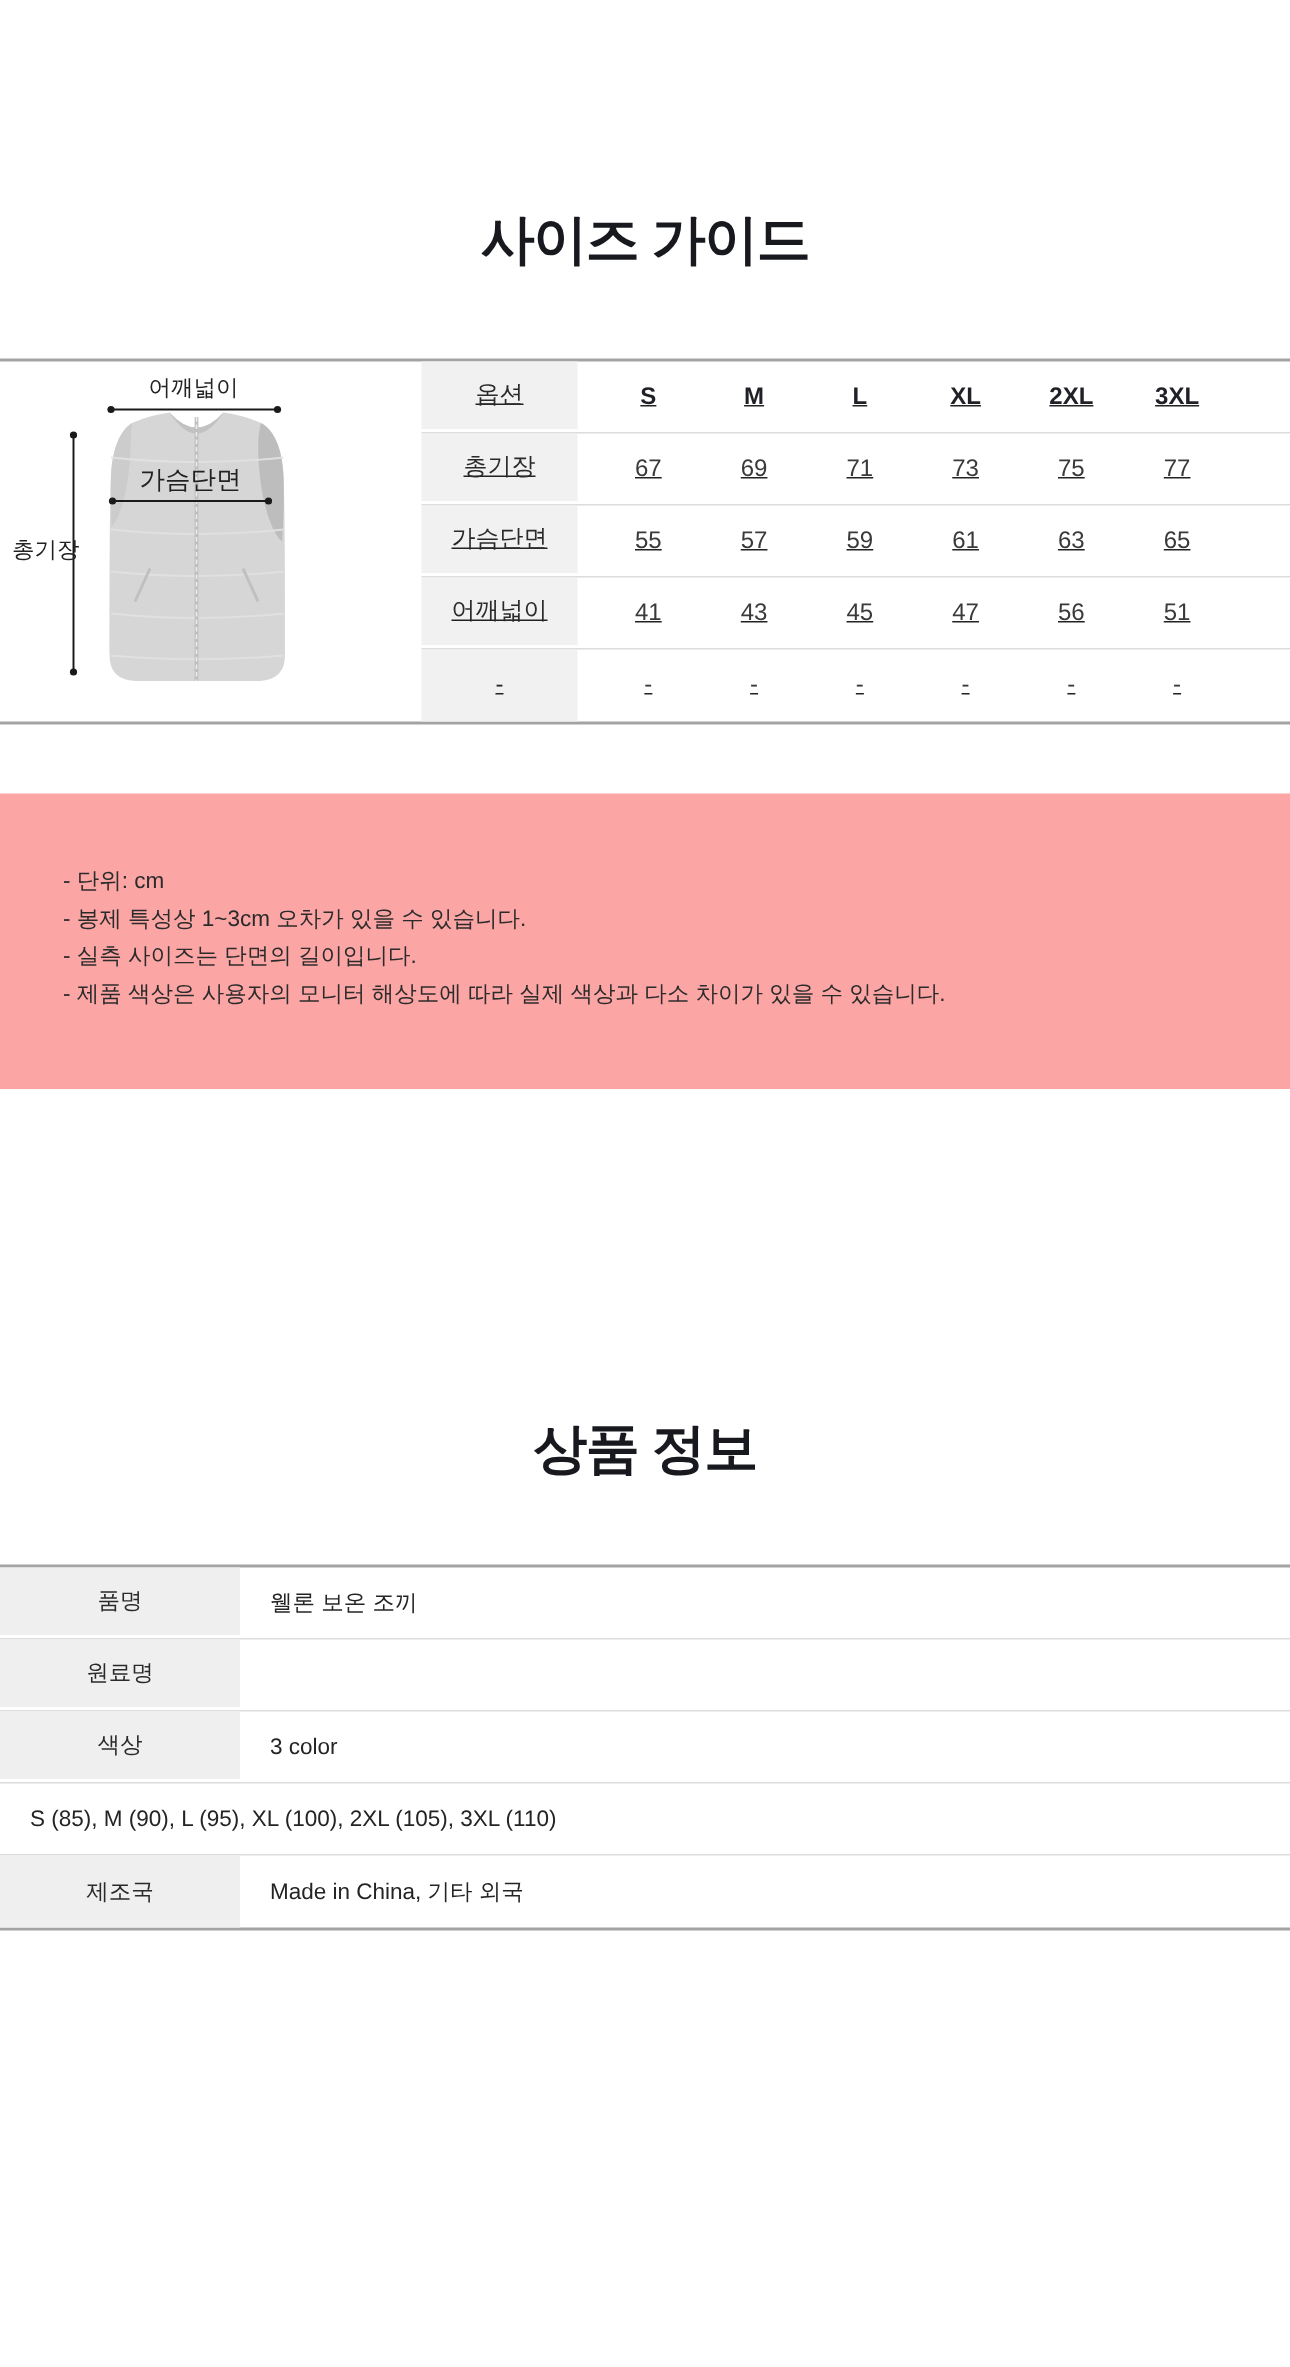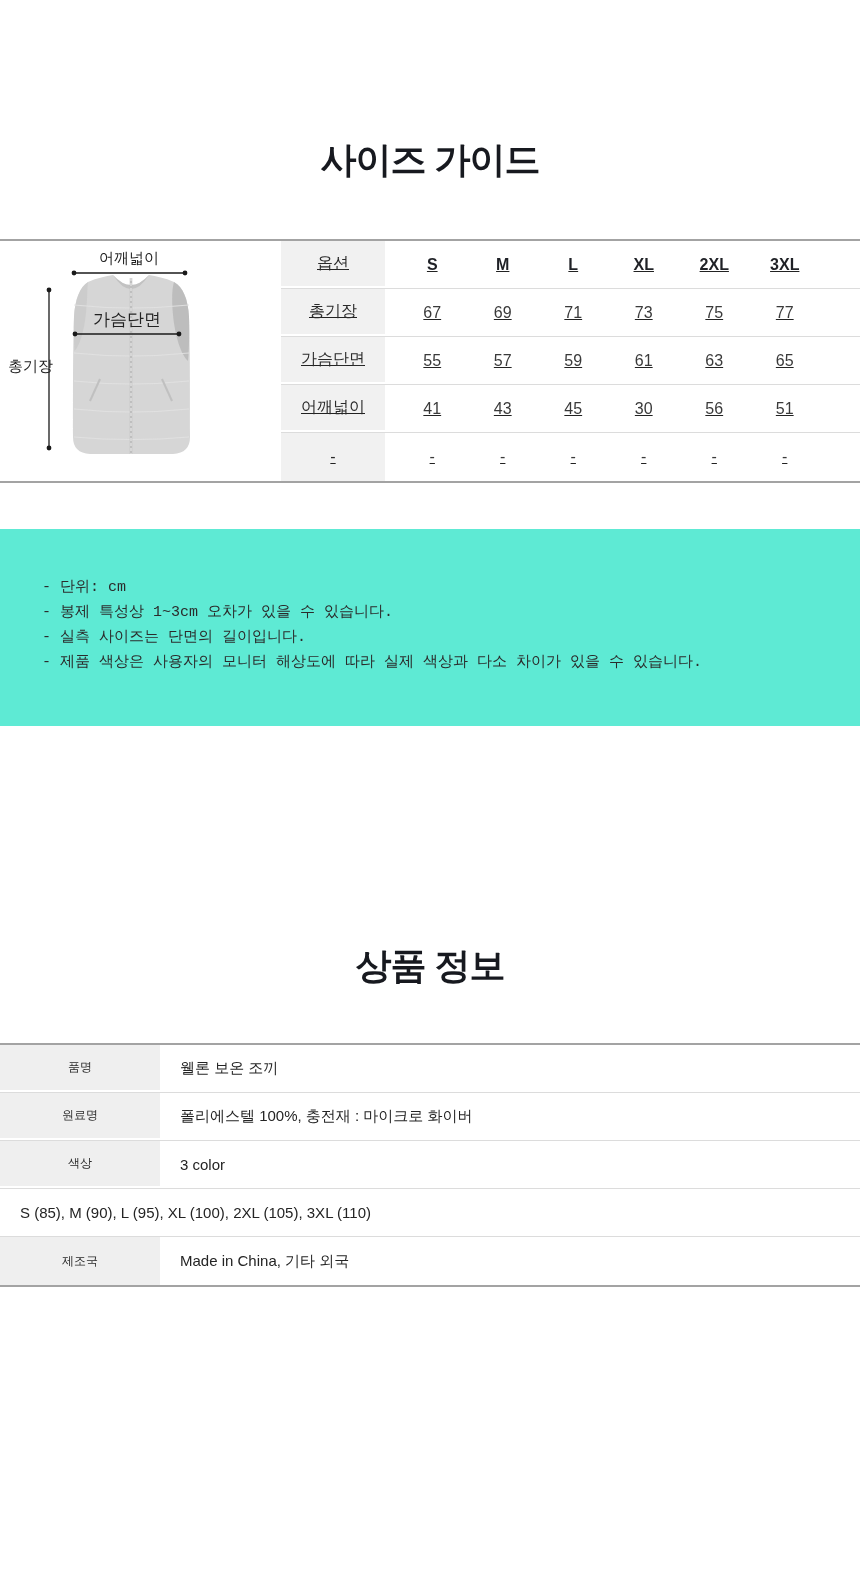--- a/index.html
+++ b/index.html
@@ -20,31 +20,31 @@
   .size-row{display:flex;height:48px;align-items:stretch;border-bottom:1px solid #dcdcdc;box-sizing:border-box;}
   .size-row:last-child{border-bottom:none;}
   .size-cell-label{width:104px;flex:none;background:#f1f1f1;display:flex;align-items:center;justify-content:center;
     font-size:16px;color:#2a2a2a;border-bottom:2px solid #fff;box-sizing:border-box;}
   .size-row:last-child .size-cell-label{border-bottom:none;}
   .size-cells{flex:1;display:flex;padding-left:12px;padding-right:40px;}
   .size-cell{flex:1;display:flex;align-items:center;justify-content:center;font-size:16px;color:#3a3a3a;}
   .size-row.header .size-cell{font-weight:700;color:#1f2126;}
 
   
-  .notes{position:absolute;top:529px;left:0;width:860px;height:197px;background:#5eead4;box-sizing:border-box;
-    padding:46px 30px 0 42px;font-family:Liberation Mono, monospace;}
+  .notes{position:absolute;top:529px;left:0;width:860px;height:197px;background:#fca5a5;box-sizing:border-box;
+    padding:46px 30px 0 42px;}
   .notes p{margin:0;font-size:15px;line-height:25px;color:#2b2b2b;}
 
   
   .product-table{position:absolute;top:1043px;left:0;width:860px;
     border-top:2px solid #a3a3a3;border-bottom:2px solid #a3a3a3;background:#fff;}
   .prod-row{display:flex;height:48px;border-bottom:1px solid #dcdcdc;box-sizing:border-box;}
   .prod-row:last-child{border-bottom:none;}
   .prod-label{width:160px;flex:none;background:#efefef;display:flex;align-items:center;justify-content:center;
-    font-size:12px;color:#2a2a2a;border-bottom:2px solid #fff;box-sizing:border-box;}
+    font-size:15px;color:#2a2a2a;border-bottom:2px solid #fff;box-sizing:border-box;}
   .prod-row:last-child .prod-label{border-bottom:none;}
   .prod-value{flex:1;display:flex;align-items:center;padding-left:20px;font-size:15px;color:#242424;}
 
   
   .diagram svg text{font-family:"Liberation Sans","DejaVu Sans",sans-serif;fill:#222;}
 </style>
 </head>
 <body>
 
 <div class="page">
@@ -148,21 +148,21 @@
           <div class="size-cell">65</div>
         </div>
       </div>
 
       <div class="size-row">
         <div class="size-cell-label">어깨넓이</div>
         <div class="size-cells">
           <div class="size-cell">41</div>
           <div class="size-cell">43</div>
           <div class="size-cell">45</div>
-          <div class="size-cell">30</div>
+          <div class="size-cell">47</div>
           <div class="size-cell">56</div>
           <div class="size-cell">51</div>
         </div>
       </div>
 
       <div class="size-row">
         <div class="size-cell-label">-</div>
         <div class="size-cells">
           <div class="size-cell">-</div>
           <div class="size-cell">-</div>
@@ -184,21 +184,20 @@
 
   <h1 class="section-title title-2">상품 정보</h1>
 
   <section class="product-table">
     <div class="prod-row">
       <div class="prod-label">품명</div>
       <div class="prod-value">웰론 보온 조끼</div>
     </div>
     <div class="prod-row">
       <div class="prod-label">원료명</div>
-      <div class="prod-value">폴리에스텔 100%, 충전재 : 마이크로 화이버</div>
     </div>
     <div class="prod-row">
       <div class="prod-label">색상</div>
       <div class="prod-value">3 color</div>
     </div>
     <div class="prod-row">
       <div class="prod-value">S (85), M (90), L (95), XL (100), 2XL (105), 3XL (110)</div>
     </div>
     <div class="prod-row">
       <div class="prod-label">제조국</div>

